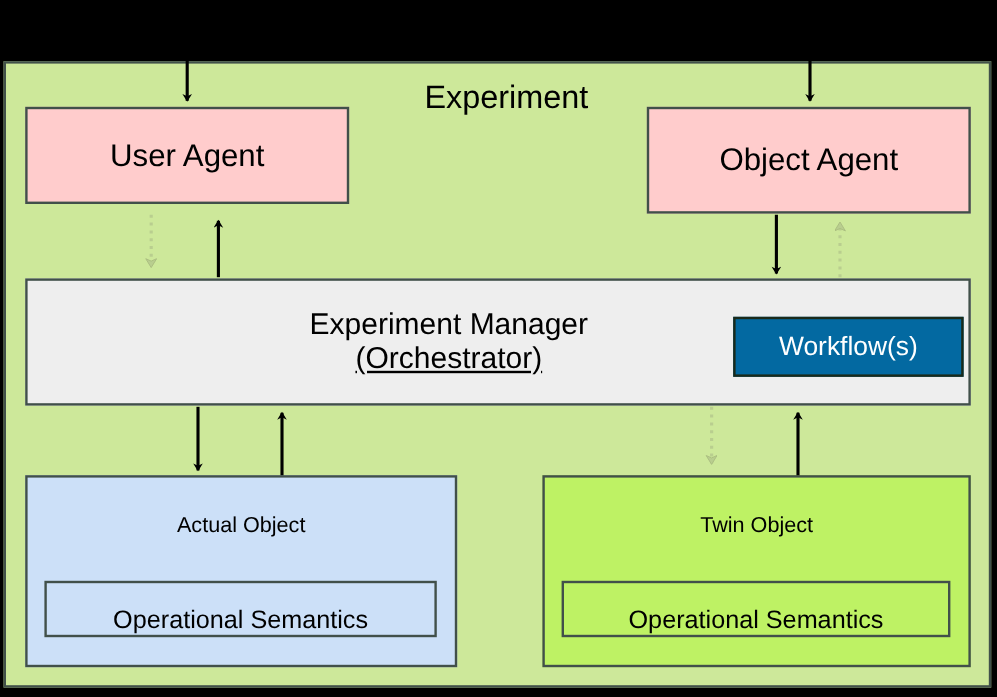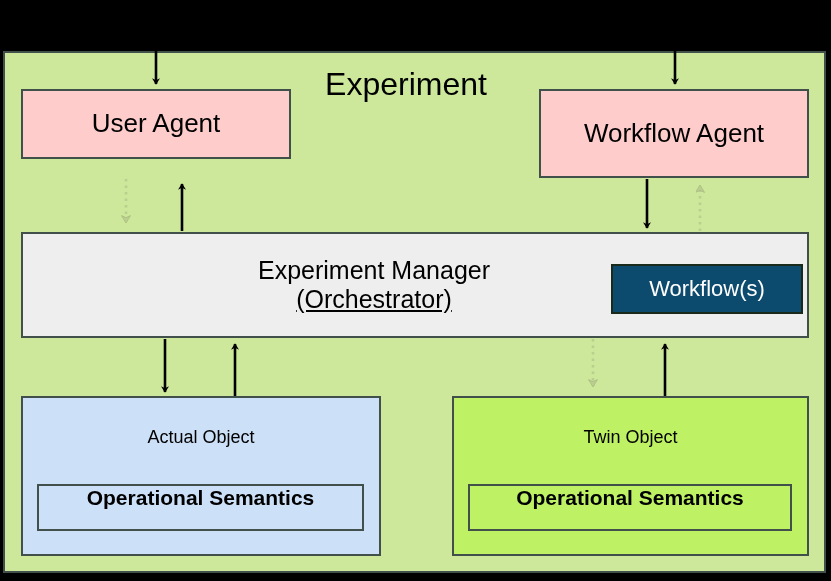--- a/index.html
+++ b/index.html
@@ -31,32 +31,32 @@
     top: 51px;
     width: 823px;
     height: 522px;
     background: #cde89a;
     border: 2px solid #41504a;
     box-sizing: border-box;
     position: absolute;
   }
   #experiment-title {
     position: absolute;
-    left: 296px;
+    left: 312px;
     top: 66px;
     width: 220px;
     text-align: center;
-    font-size: 32px;
+    font-size: 27px;
     color: #000000;
   }
   .agent-box {
     background: #ffcccc;
   }
   #user-agent-box {
-    left: 21px; top: 89px; width: 270px; height: 70px;
+    left: 21px; top: 89px; width: 270px; height: 81px;
     font-size: 26px;
   }
   #machine-agent-box {
     left: 539px; top: 89px; width: 270px; height: 89px;
     font-size: 26px;
   }
   #experiment-manager-box {
     left: 21px; top: 232px; width: 788px; height: 106px;
     background: #eeeeee;
     font-size: 25px;
@@ -70,21 +70,21 @@
     padding-right: 82px;
     box-sizing: border-box;
   }
   #manager-label .line2 { display: block; text-decoration: underline; }
   #workflow-box {
     position: absolute;
     left: 588px;
     top: 30px;
     width: 192px;
     height: 50px;
-    background: #0c4a6e;
+    background: #0369a1;
     border: 2px solid #1a2a1a;
     box-sizing: border-box;
     display: flex;
     align-items: center;
     justify-content: center;
     color: #ffffff;
     font-size: 22px;
   }
   #actual-object-box {
     left: 21px; top: 396px; width: 360px; height: 160px;
@@ -104,24 +104,23 @@
   }
   .semantics-box {
     position: absolute;
     left: 14px;
     right: 15px;
     top: 86px;
     height: 47px;
     border: 2px solid #41504a;
     box-sizing: border-box;
     display: flex;
-    align-items: flex-start;
+    align-items: flex-end;
     justify-content: center;
     font-size: 21px;
-    font-weight: bold;
   }
   svg.arrows {
     position: absolute;
     left: 0; top: 0;
     width: 831px;
     height: 581px;
     pointer-events: none;
   }
 </style>
 </head>
@@ -131,21 +130,21 @@
 
   <div id="experiment-container"></div>
 
   <div id="experiment-title">Experiment</div>
 
   <div class="box agent-box" id="user-agent-box">
     <span>User Agent</span>
   </div>
 
   <div class="box agent-box" id="machine-agent-box">
-    <span>Workflow Agent</span>
+    <span>Object Agent</span>
   </div>
 
   <div class="box" id="experiment-manager-box">
     <div id="manager-label">
       <span>Experiment Manager</span>
       <span class="line2">(Orchestrator)</span>
     </div>
     <div id="workflow-box">
       <span>Workflow(s)</span>
     </div>

